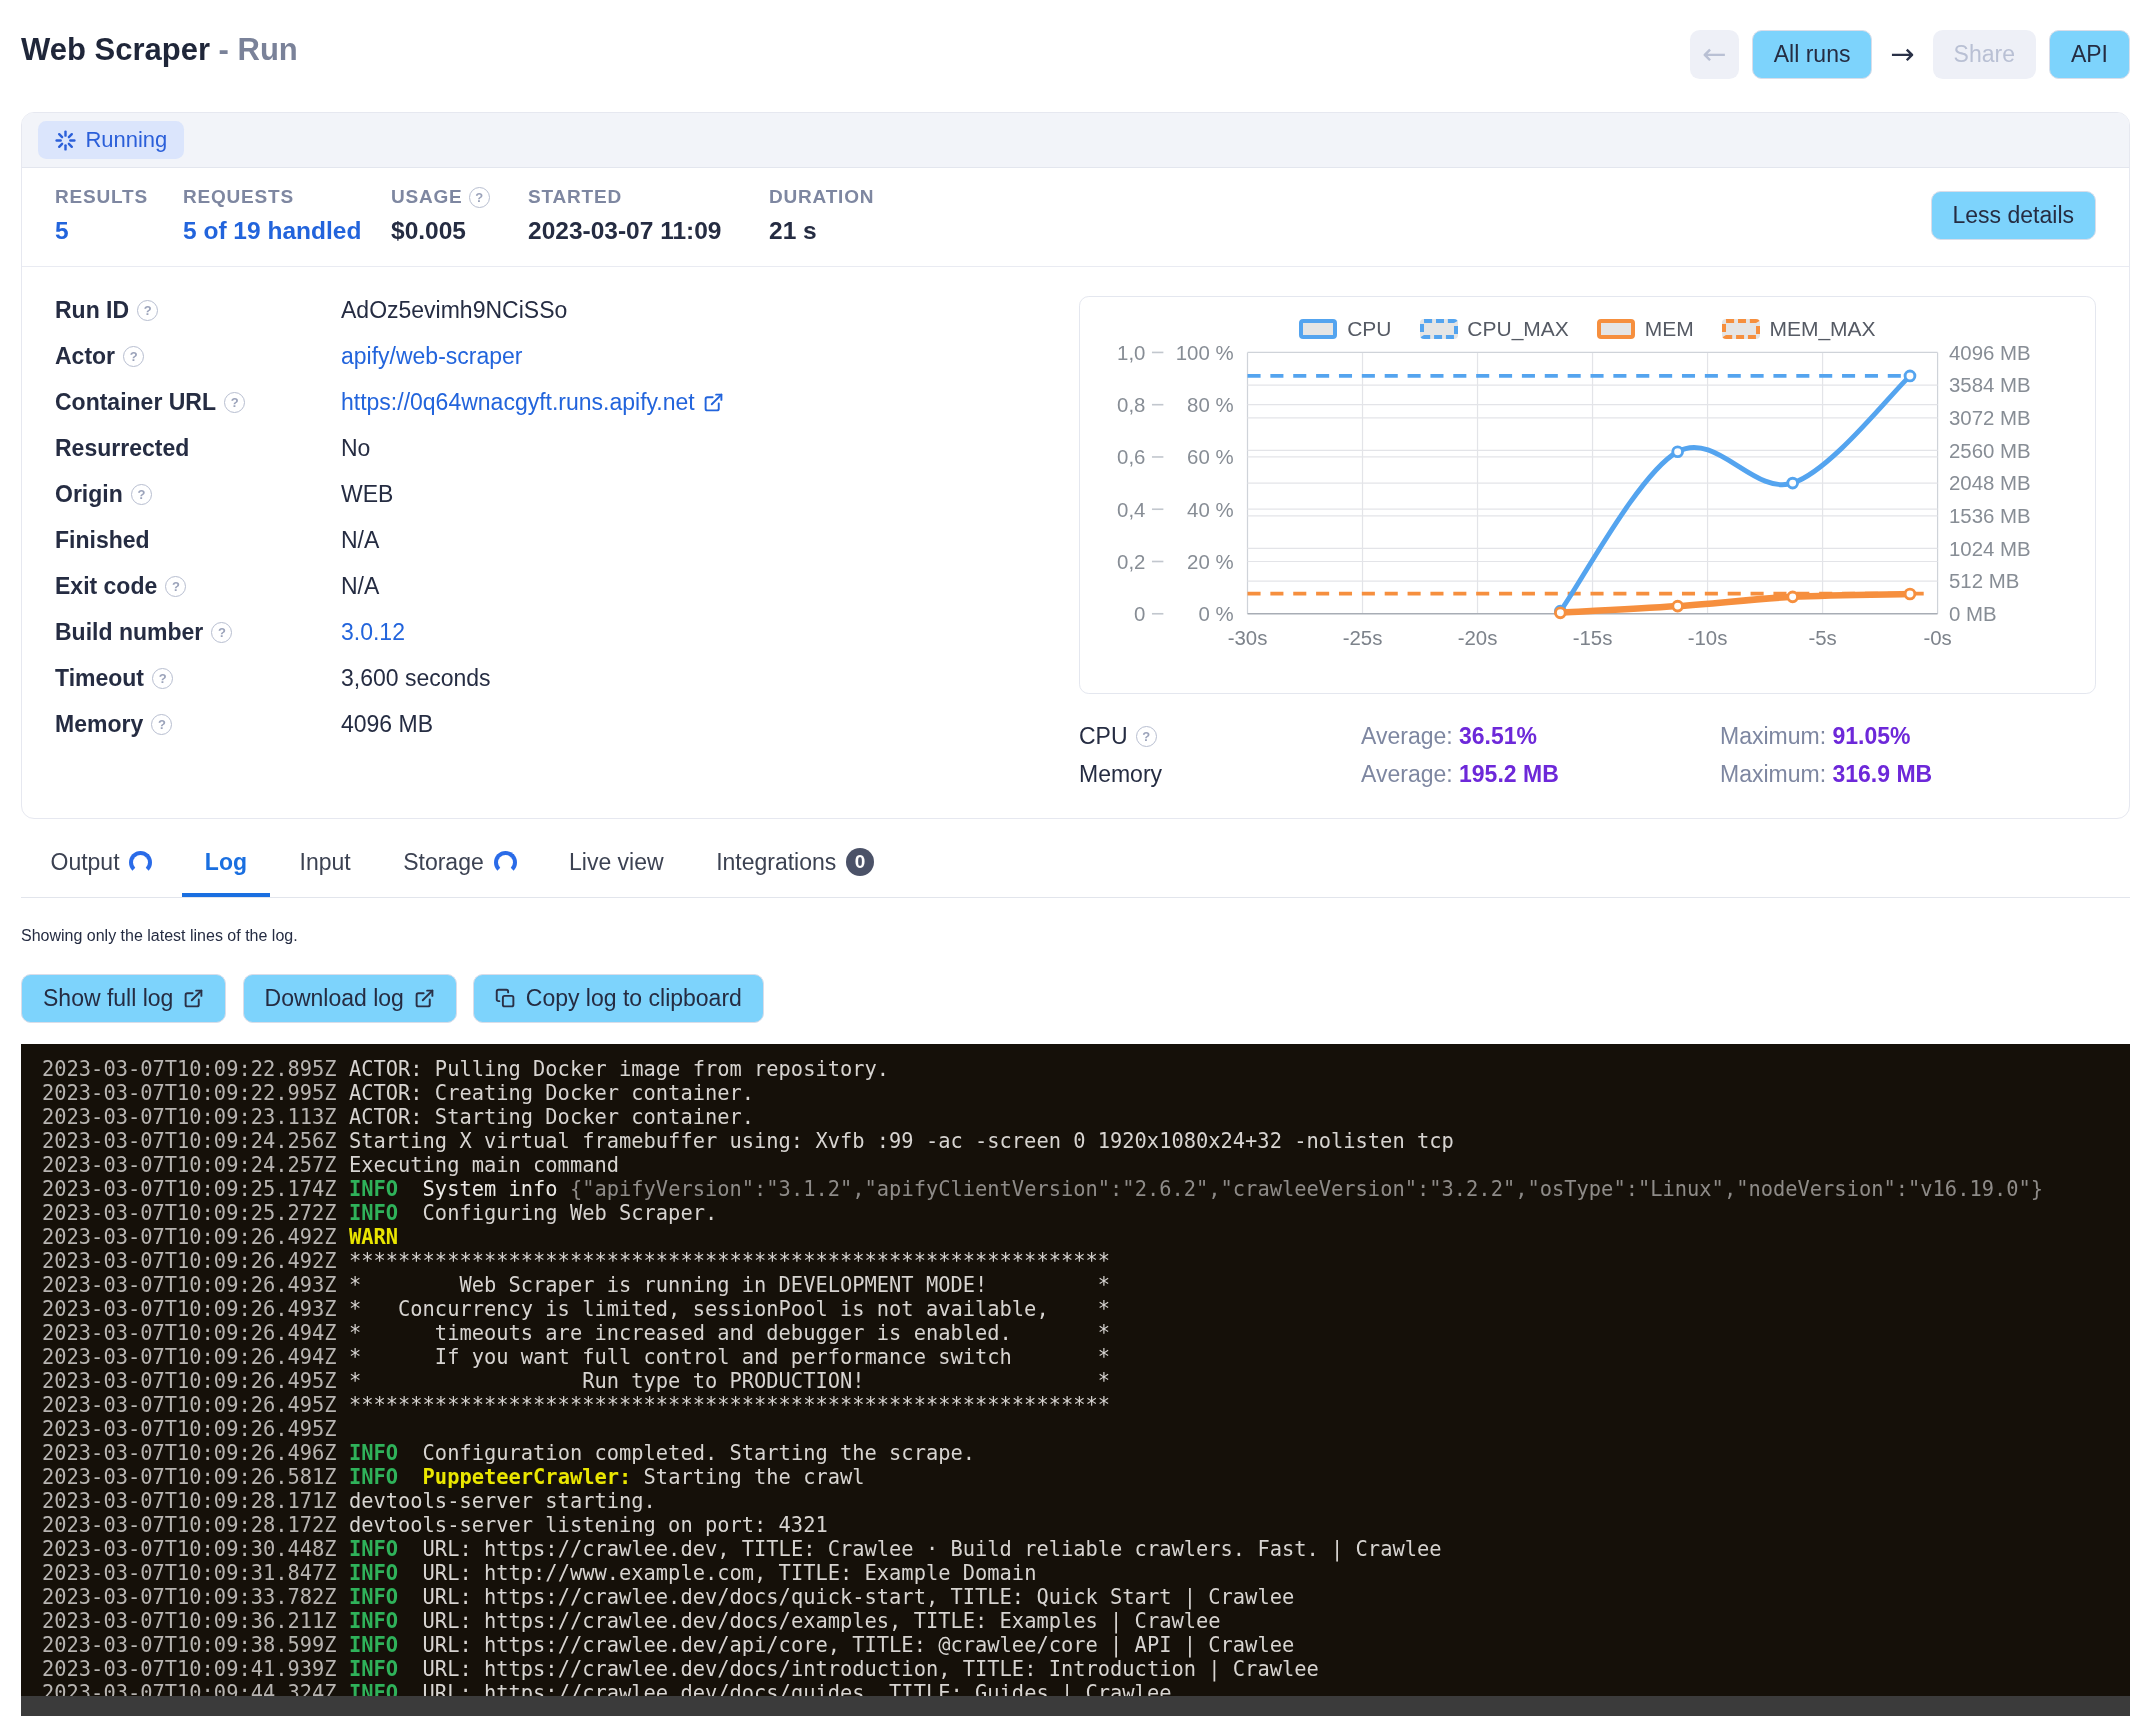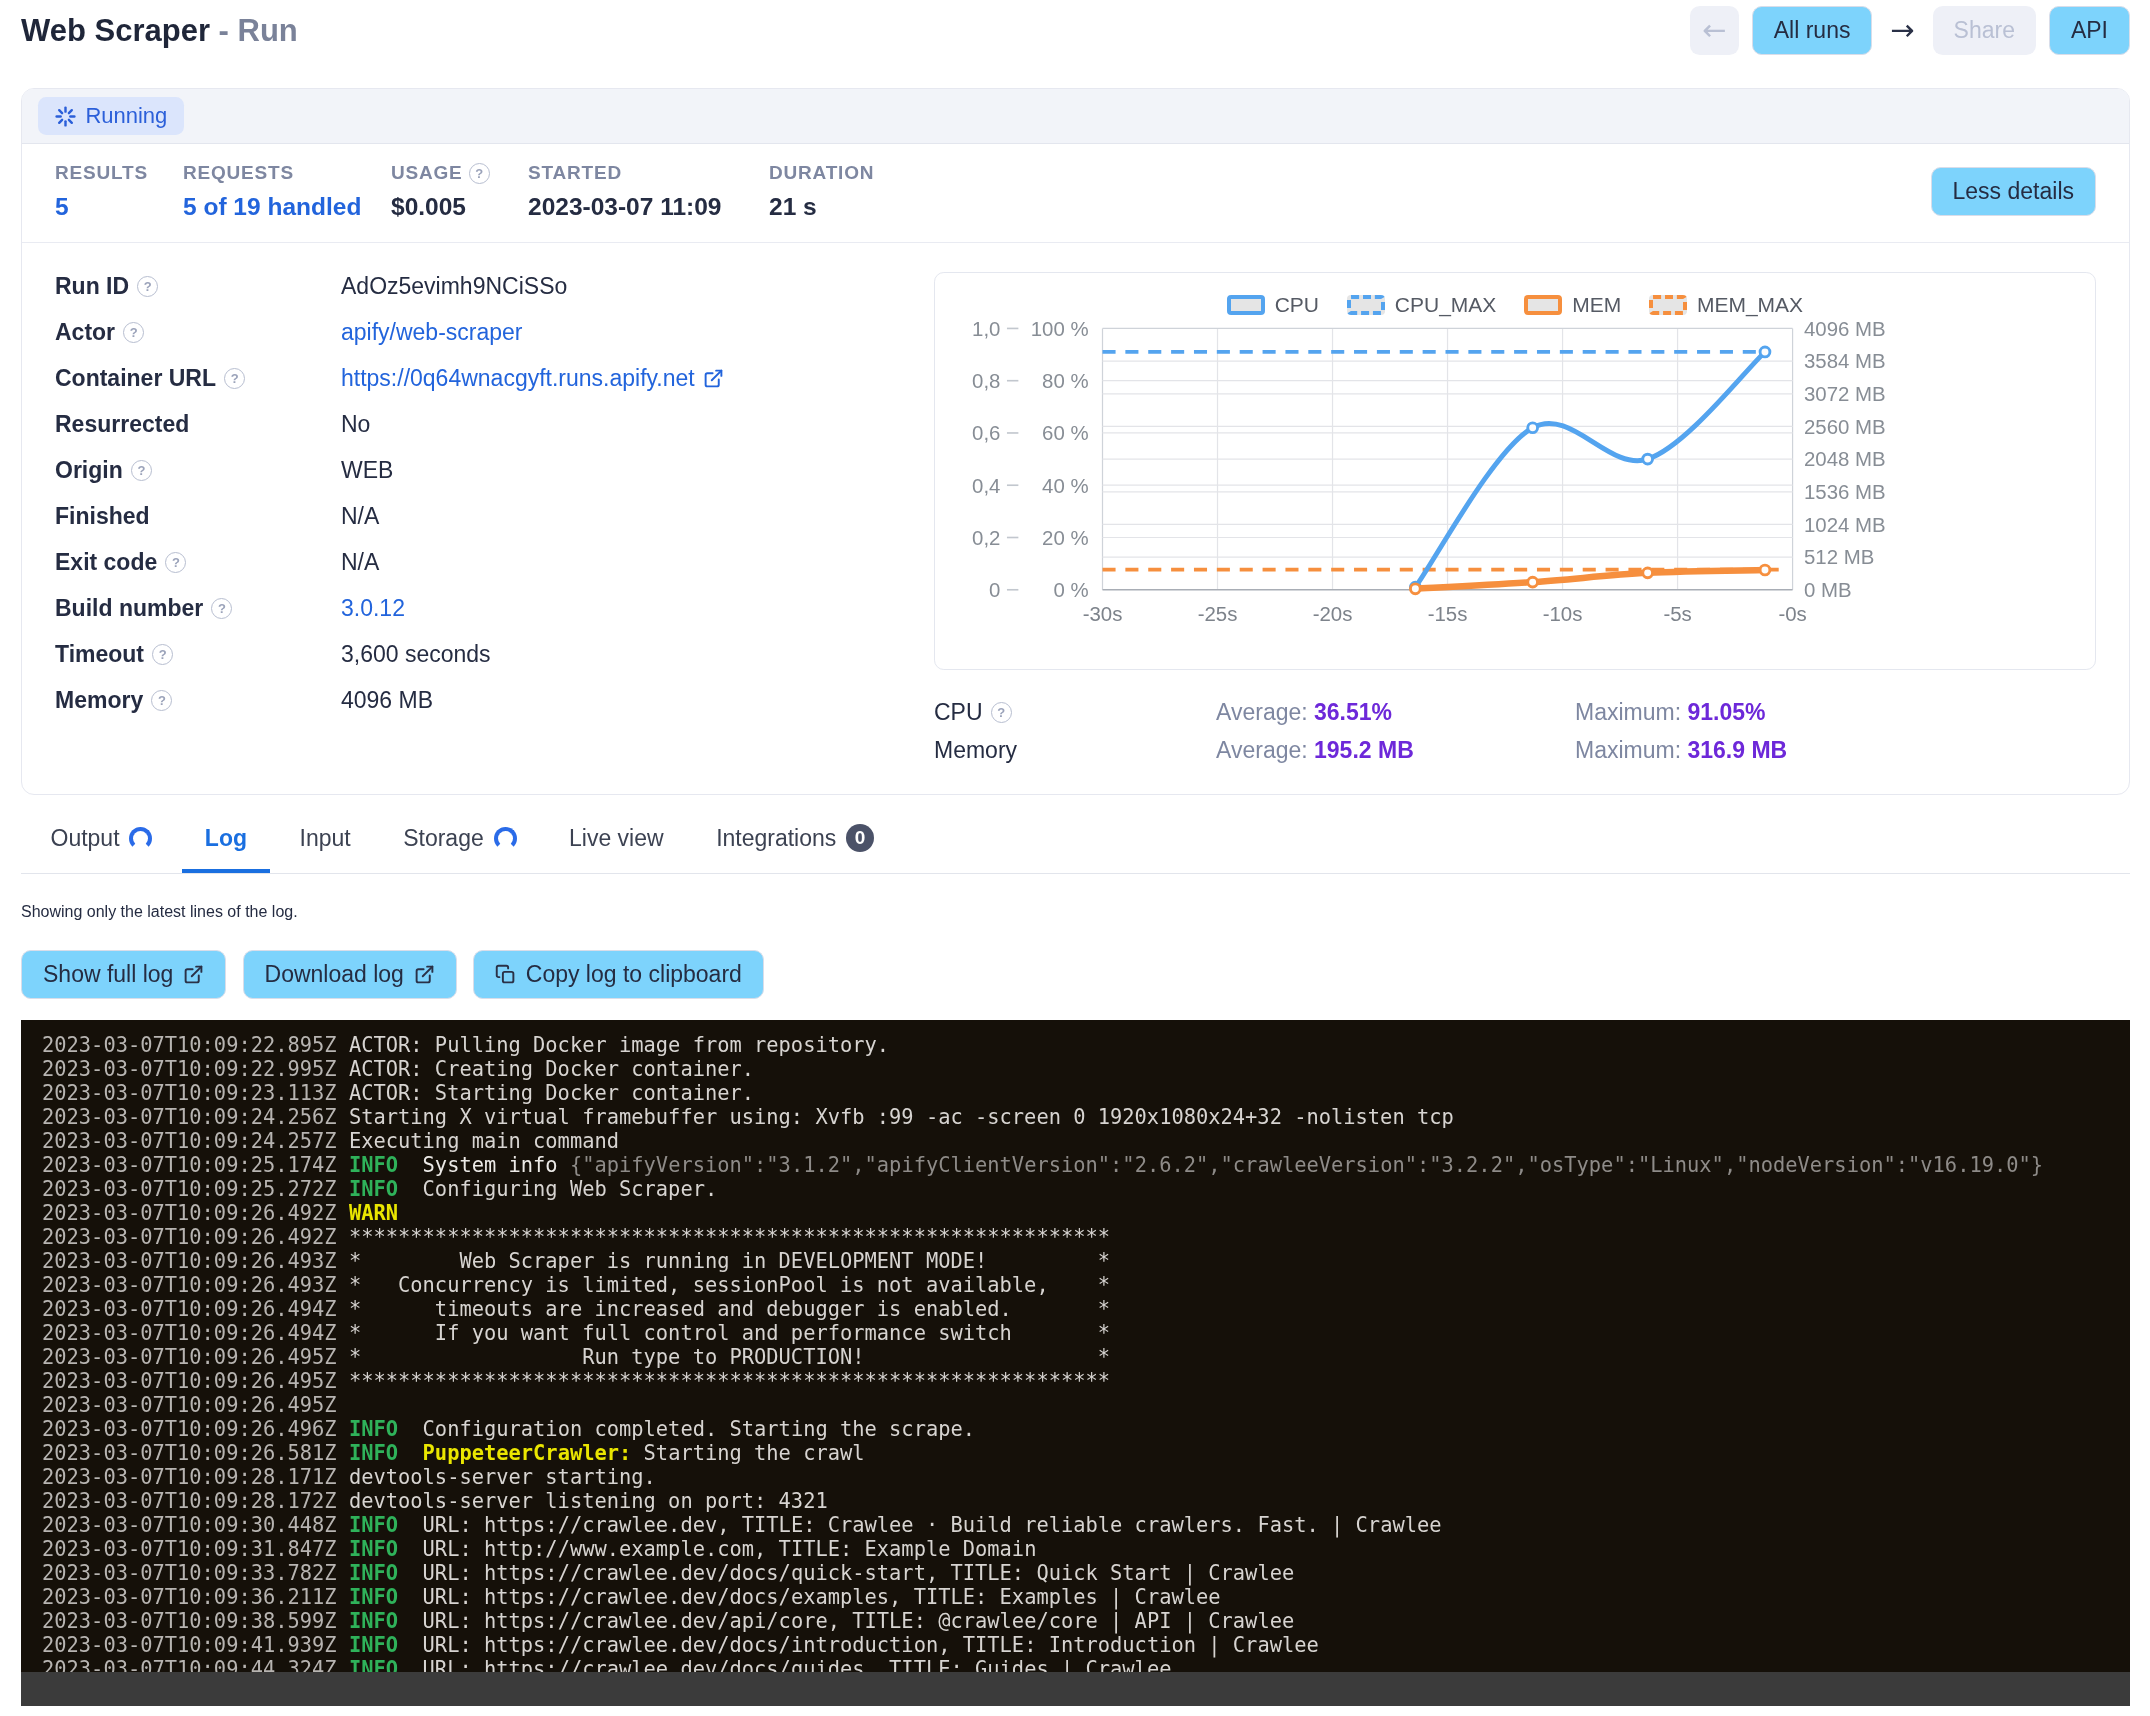--- a/index.html
+++ b/index.html
@@ -1,21 +1,21 @@
 <!DOCTYPE html>
 <html style="font-size:13px"><head>
 <meta charset="utf-8">
 <style>
   * { box-sizing: border-box; margin: 0; padding: 0; }
   html,body { width:2151px; height:1716px; overflow:hidden; background:#fff;
     font-family:"Liberation Sans", sans-serif; color:#252c42; }
   .page { padding:0 21px; }
 
   
-  .header { display:flex; justify-content:space-between; align-items:center; padding-top:6px; margin-bottom:33px; }
+  .header { display:flex; justify-content:space-between; align-items:flex-start; padding-top:30px; margin-bottom:33px; }
   h1 { font-size:31px; font-weight:bold; color:#1f2639; line-height:39px; }
   h1 .suffix { color:#7a8299; }
   .hdr-actions { display:flex; align-items:center; gap:13px; }
   .btn { display:inline-flex; align-items:center; justify-content:center; gap:9.8px;
     height:49px; padding:0 21px; border:1.6px solid #d9dde9; border-radius:9.8px;
     background:#7dd3fc; font-size:23px; color:#252c42; cursor:pointer; white-space:nowrap; }
   .btn.ghost { border:none; background:#eef0f7; color:#b9c0d4; }
   .btn.icon-only { width:49px; padding:0; }
   .btn.plain { border:none; background:transparent; padding:0 4.9px; }
   .arrow { font-family:"DejaVu Sans", sans-serif; font-size:29px; line-height:1; }
@@ -42,21 +42,21 @@
   .detail-row { display:flex; align-items:center; height:46px; }
   .detail-label { width:286px; font-weight:bold; font-size:23px; display:flex; align-items:center; gap:8.2px; }
   .detail-value { font-size:23px; display:flex; align-items:center; gap:8.2px; }
   a.link { color:#2264dc; text-decoration:none; cursor:pointer; }
 
   .help { display:inline-flex; align-items:center; justify-content:center; width:21px; height:21px;
     border:1.6px solid #b7bed0; border-radius:50%; color:#9ba3ba; font-size:13px; font-weight:bold;
     flex:0 0 auto; cursor:pointer; }
 
   
-  .chart-col { width:1162px; }
+  .chart-col { width:1017px; }
   .chart-panel { border:1.6px solid #e4e7ef; border-radius:9.8px; margin-top:16.3px; padding:19.6px 0 6.5px; }
   .legend { display:flex; justify-content:center; align-items:center; gap:28px; height:24.5px; }
   .legend-item { display:flex; align-items:center; gap:9.8px; font-size:21px; color:#555a64; }
   .swatch { width:38px; height:19.6px; border-radius:4.1px; background:#e5e5e5; }
   .resource-summary { margin-top:23px; }
   .rs-row { display:grid; grid-template-columns:282px 359px auto; align-items:center; height:38px; font-size:23px; }
   .rs-label { display:flex; align-items:center; gap:8.2px; color:#252c42; }
   .rs-k { color:#7e87a1; }
   .rs-v { font-weight:bold; color:#6d28d9; }
 

